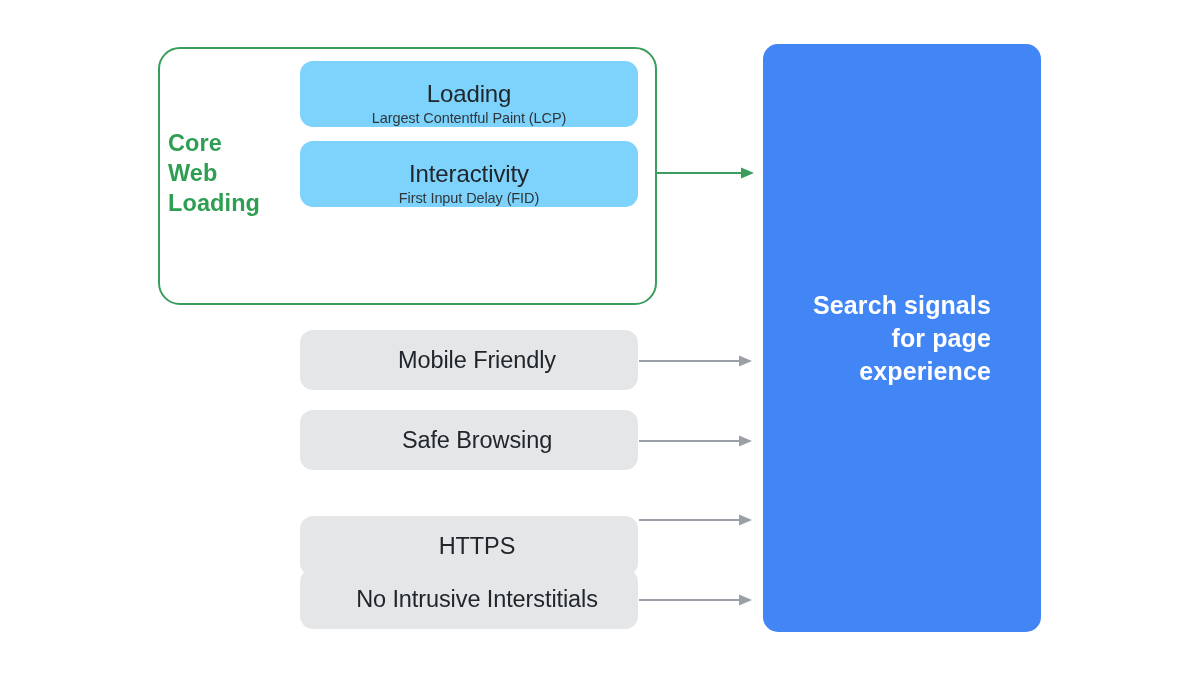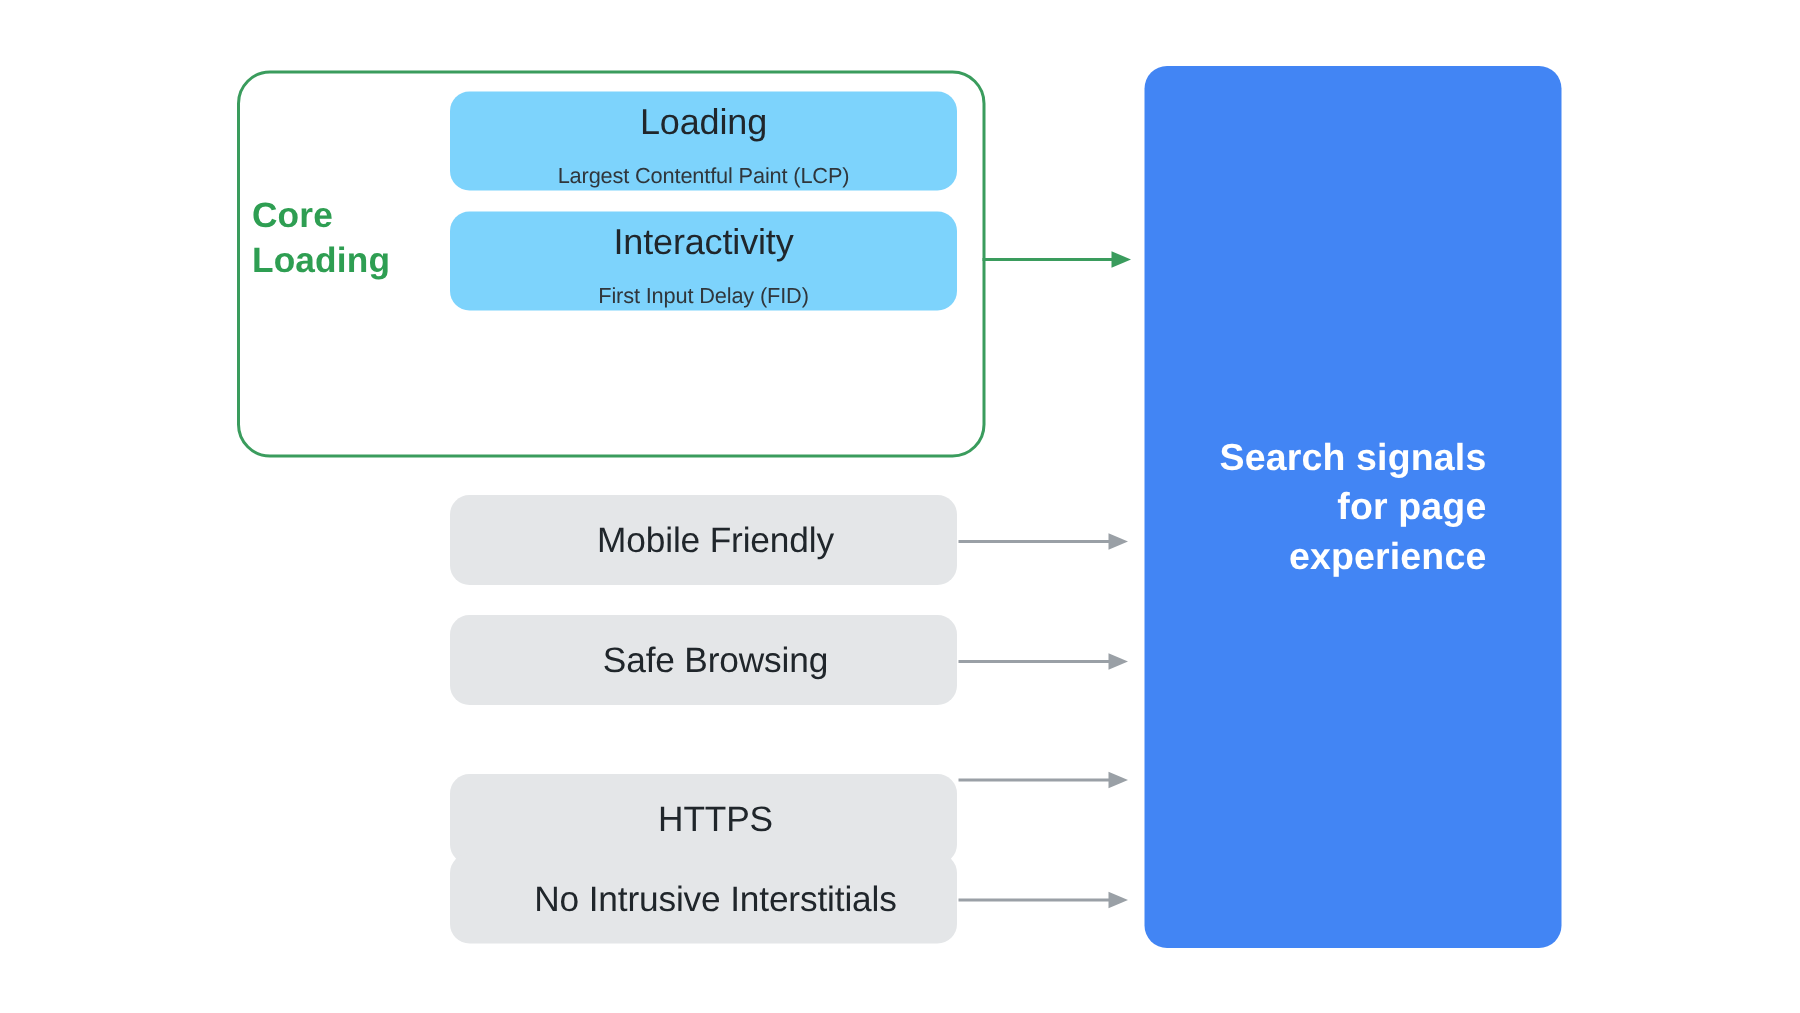--- a/index.html
+++ b/index.html
@@ -78,21 +78,21 @@
     font-weight: normal;
     letter-spacing: -0.1px;
   }
   .pill.grey .pill-title {
     font-size: 23.5px;
   }
   .pill-sub {
     color: #30363b;
     font-size: 14.5px;
     line-height: 18px;
-    margin-top: 13px;
+    margin-top: 1px;
     letter-spacing: -0.1px;
   }
 
   .p-green-0 { top: 61px; }
   .p-green-1 { top: 141px; }
   .p-green-2 { top: 221px; }
 
   .p-grey-0 { top: 330px; }
   .p-grey-1 { top: 410px; justify-content: center; }
   .p-grey-2 { top: 516px; }
@@ -136,20 +136,21 @@
 </style>
 </head>
 <body>
 
 <div id="canvas">
 
   <div class="cwv-group"></div>
 
   <div class="cwv-label">
     <div>Core</div>
+    <div>Web</div>
     <div>Loading</div>
   </div>
 
   <div class="pill green p-green-0">
     <div class="pill-title">Loading</div>
     <div class="pill-sub">Largest Contentful Paint (LCP)</div>
   </div>
 
   <div class="pill green p-green-1">
     <div class="pill-title">Interactivity</div>

